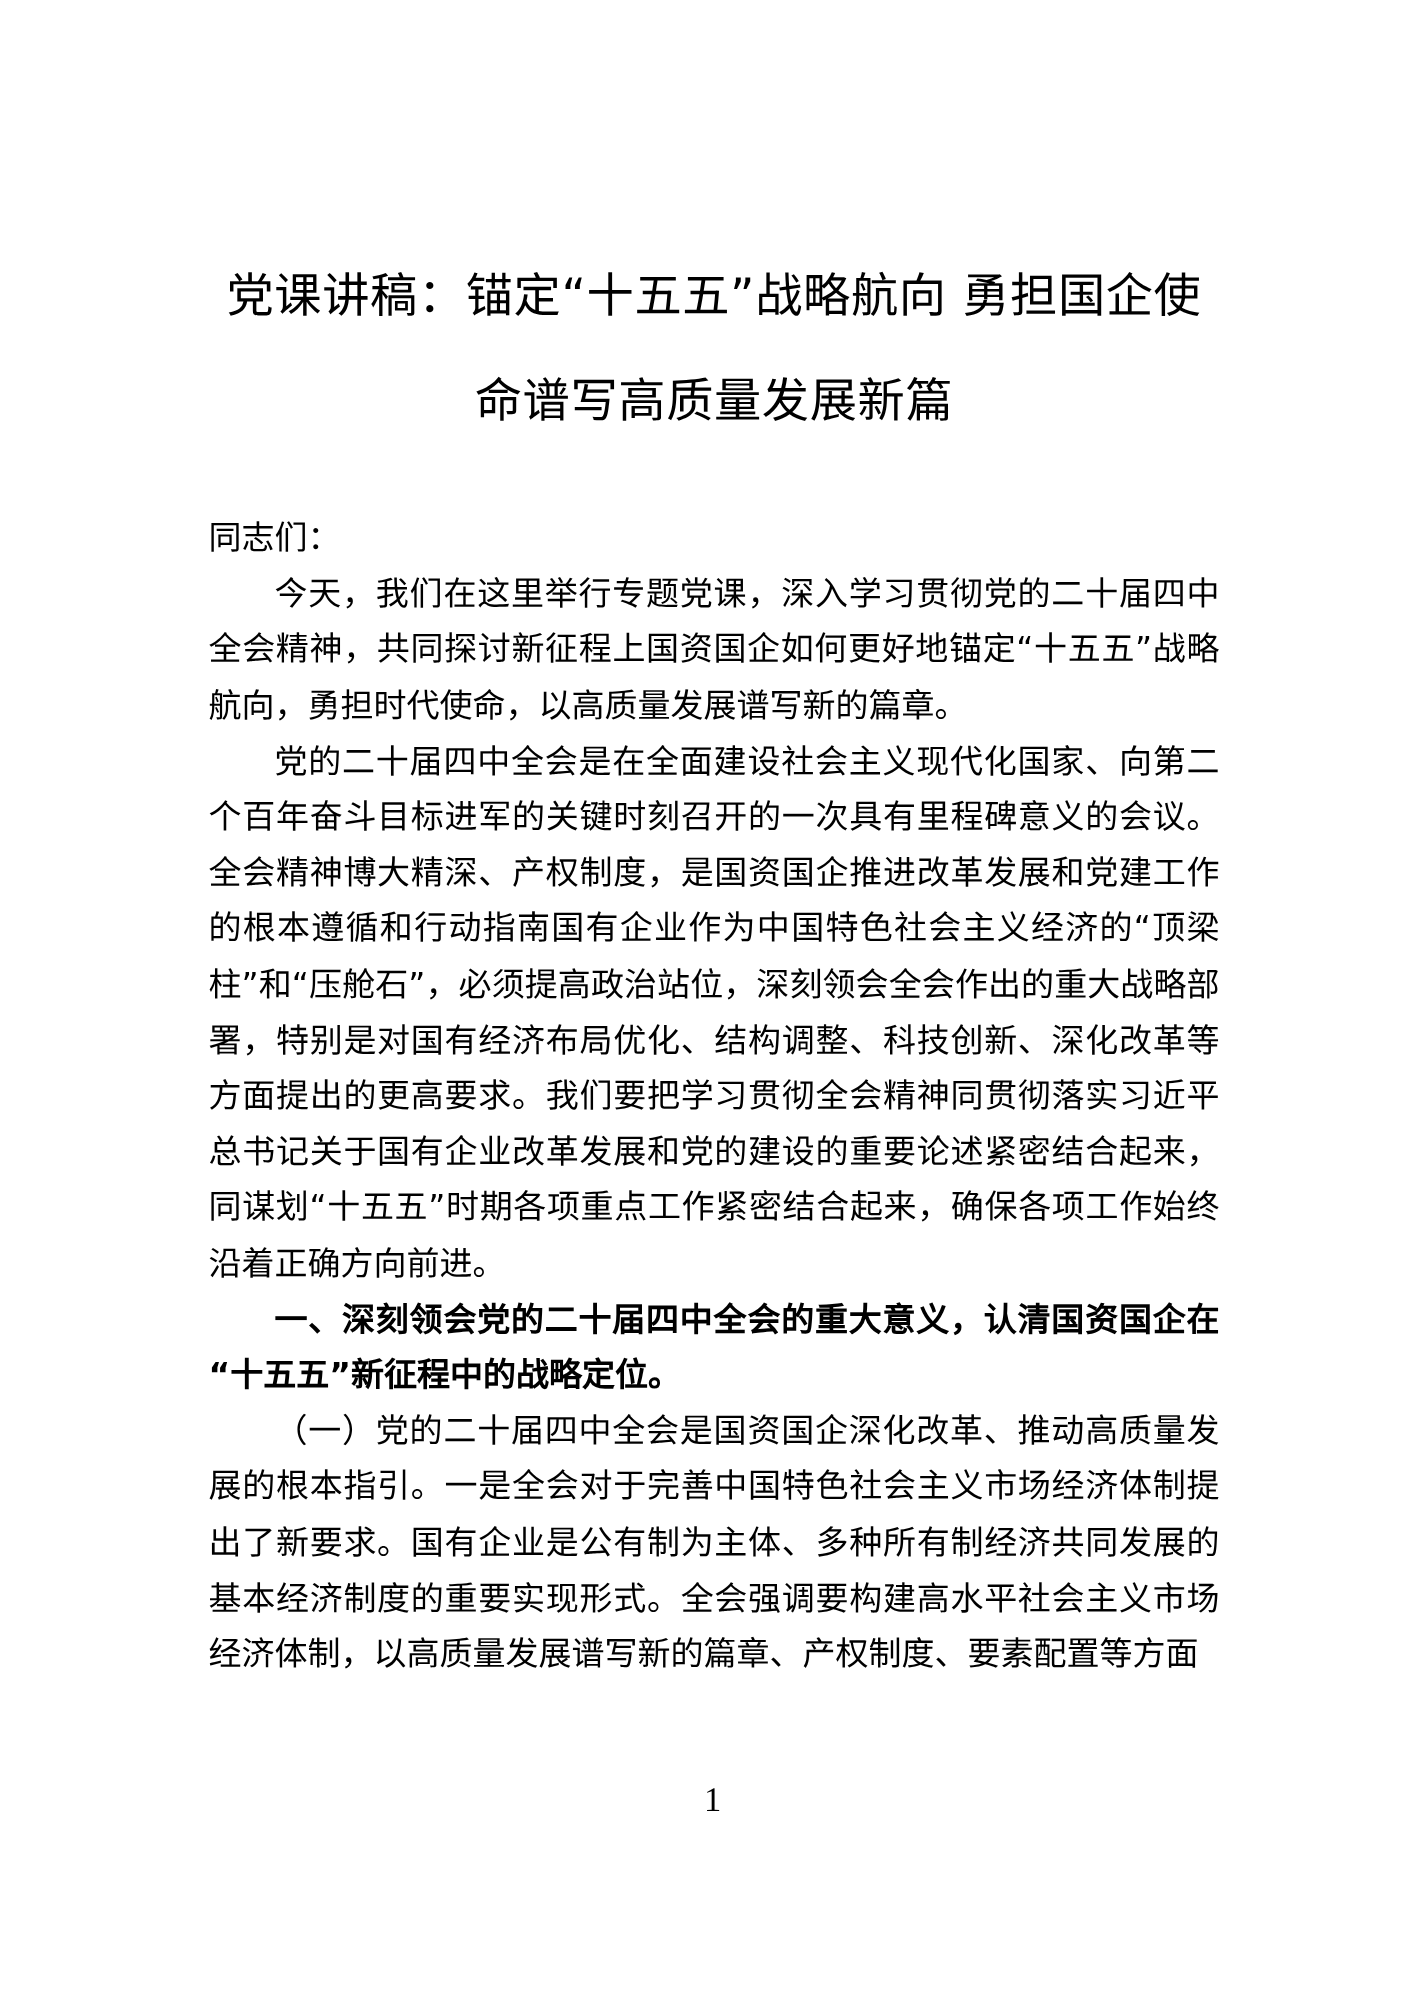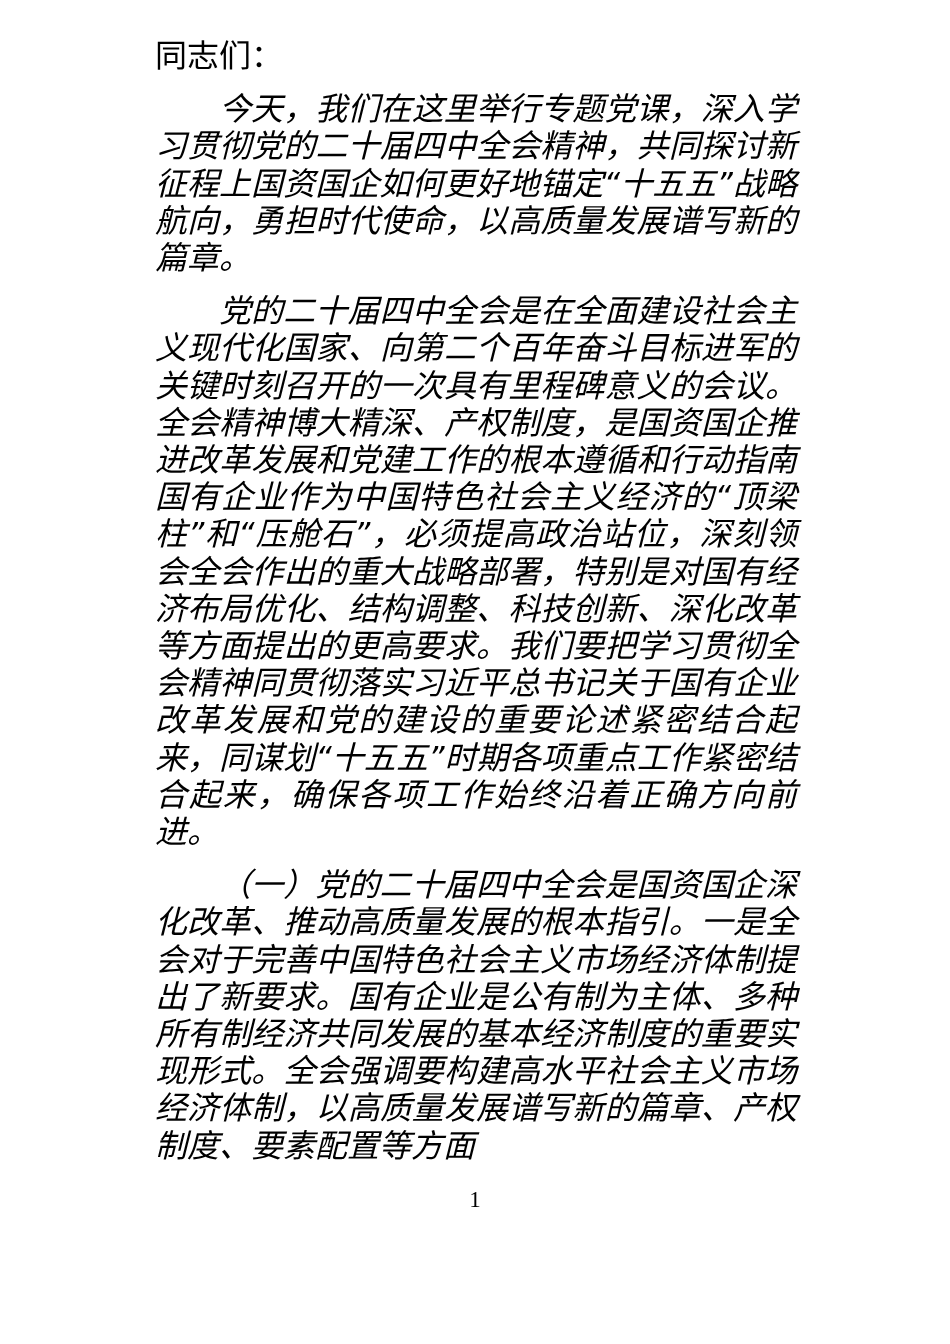--- a/index.html
+++ b/index.html
@@ -45,36 +45,35 @@
     letter-spacing: 0.4px;
     white-space: pre-line;
   }
 
   
   .body-block {
     margin-top: 38px;
   }
 
   p.para {
-    margin: 16px;
-    font-size: 32px;
+    margin: 0;
+    font-size: 22px;
     line-height: 37.2px;
     text-align: justify;
     text-justify: inter-character;
     letter-spacing: 0px;
     word-break: break-all;
   }
 
   p.para.no-indent {
     text-indent: 0;
   }
 
   p.para.indent2 {
     text-indent: 2em;
-    font-style: italic;
   }
 
   p.para.bold {
     font-weight: 700;
   }
 
   
   .page-number {
     position: absolute;
     left: 0;
@@ -86,29 +85,31 @@
     font-family: "Liberation Serif", "DejaVu Serif", serif;
   }
 </style>
 </head>
 <body>
 
 <div class="page">
 
   <div class="content">
 
+    <h1 class="doc-title">党课讲稿：锚定“十五五”战略航向 勇担国企使命谱写高质量发展新篇</h1>
 
     <div class="body-block">
 
       <p class="para no-indent">同志们：</p>
 
       <p class="para indent2">今天，我们在这里举行专题党课，深入学习贯彻党的二十届四中全会精神，共同探讨新征程上国资国企如何更好地锚定“十五五”战略航向，勇担时代使命，以高质量发展谱写新的篇章。</p>
 
       <p class="para indent2">党的二十届四中全会是在全面建设社会主义现代化国家、向第二个百年奋斗目标进军的关键时刻召开的一次具有里程碑意义的会议。全会精神博大精深、产权制度，是国资国企推进改革发展和党建工作的根本遵循和行动指南国有企业作为中国特色社会主义经济的“顶梁柱”和“压舱石”，必须提高政治站位，深刻领会全会作出的重大战略部署，特别是对国有经济布局优化、结构调整、科技创新、深化改革等方面提出的更高要求。我们要把学习贯彻全会精神同贯彻落实习近平总书记关于国有企业改革发展和党的建设的重要论述紧密结合起来，同谋划“十五五”时期各项重点工作紧密结合起来，确保各项工作始终沿着正确方向前进。</p>
 
+      <p class="para indent2 bold">一、深刻领会党的二十届四中全会的重大意义，认清国资国企在“十五五”新征程中的战略定位。</p>
 
       <p class="para indent2">（一）党的二十届四中全会是国资国企深化改革、推动高质量发展的根本指引。一是全会对于完善中国特色社会主义市场经济体制提出了新要求。国有企业是公有制为主体、多种所有制经济共同发展的基本经济制度的重要实现形式。全会强调要构建高水平社会主义市场经济体制，以高质量发展谱写新的篇章、产权制度、要素配置等方面</p>
 
     </div>
   </div>
 
   <div class="page-number">1</div>
 
 </div>
 

